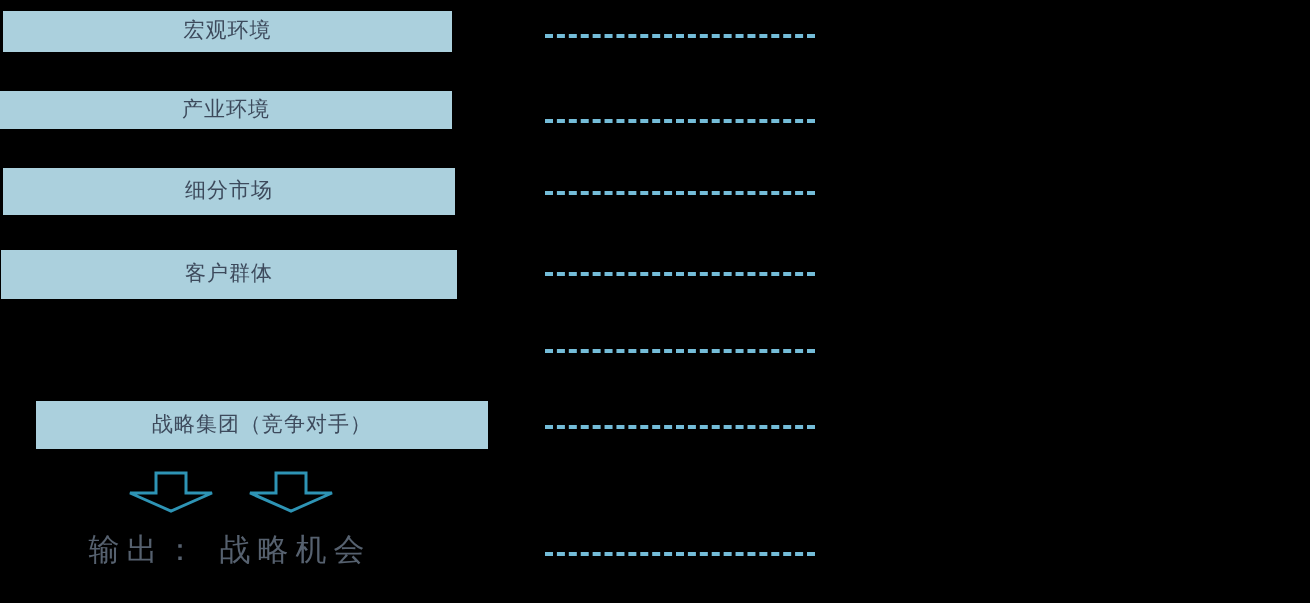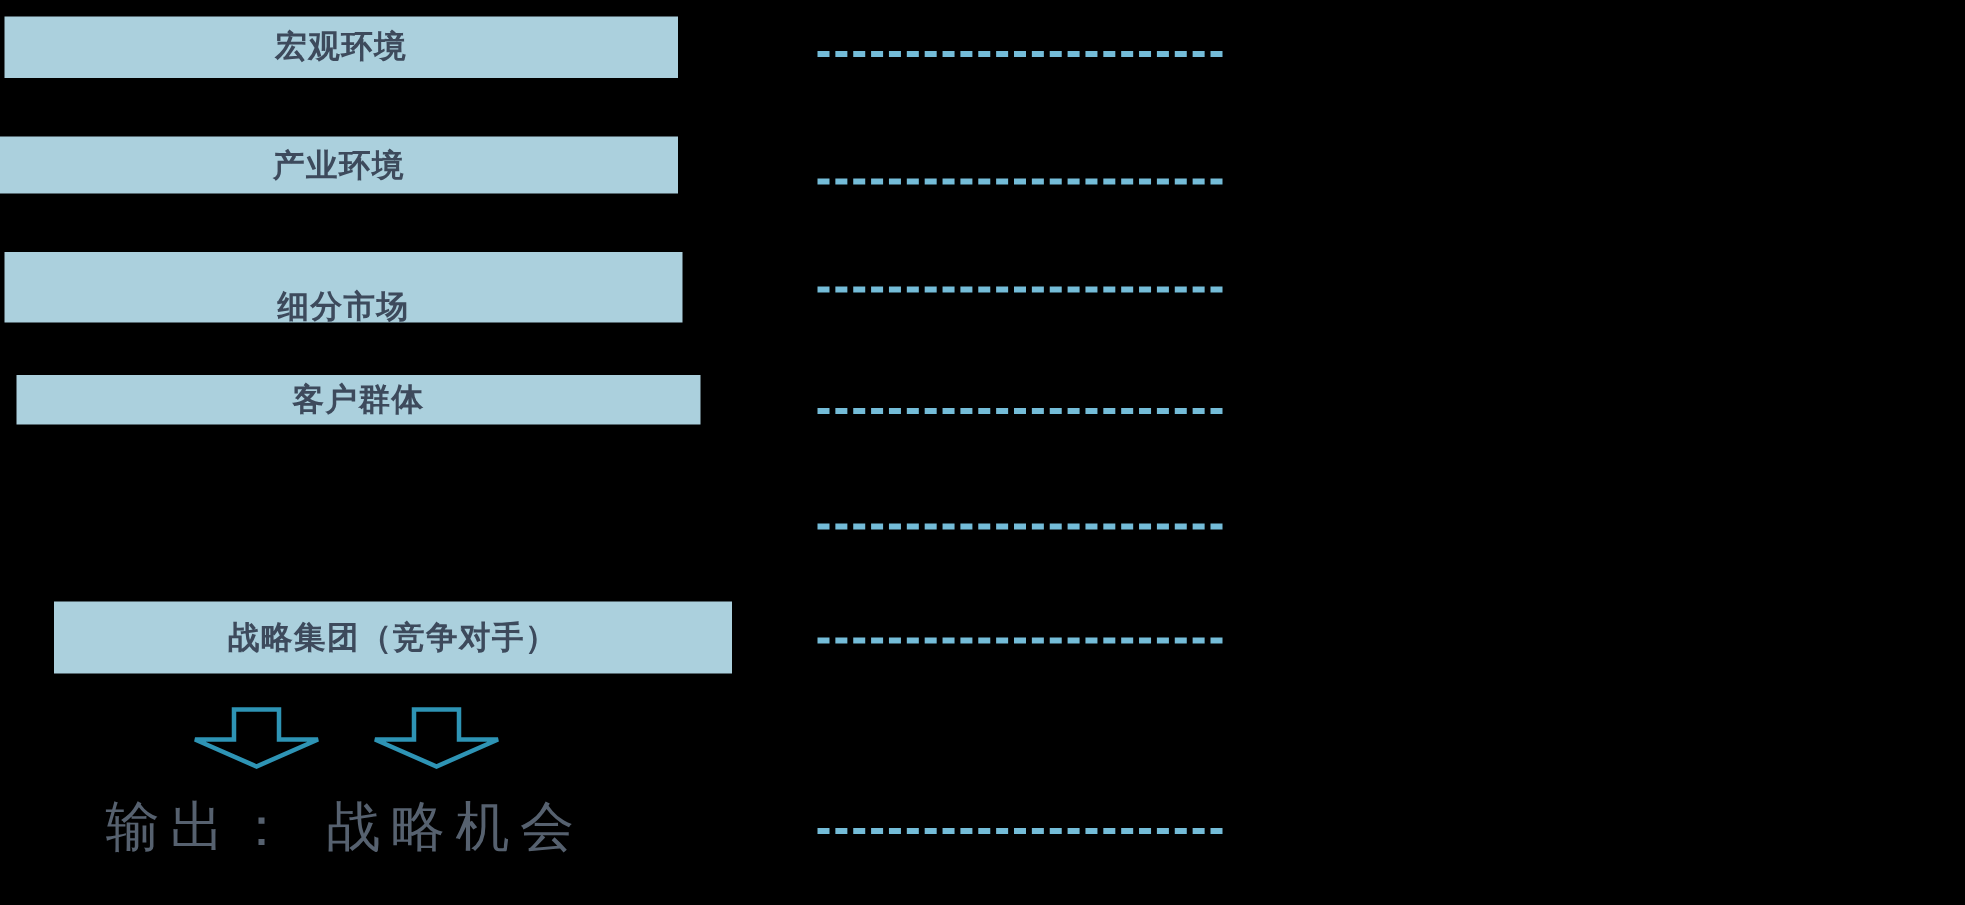--- a/index.html
+++ b/index.html
@@ -27,54 +27,54 @@
     position: absolute;
     display: flex;
     align-items: center;
     justify-content: center;
     background: #abd0dd;
     box-sizing: border-box;
   }
   .box-label {
     color: #3d4a5c;
     font-family: "DejaVu Serif", "Liberation Serif", serif;
-    font-weight: bold;
+    font-weight: normal;
     font-size: 21px;
     line-height: 1;
     letter-spacing: 1px;
     white-space: nowrap;
     text-align: center;
     transform: translateY(-1px);
   }
 
   #box-0 { left: 3px;  top: 11px;  width: 449px; height: 41px; }
   #box-1 { left: 0px;  top: 91px;  width: 452px; height: 38px; }
-  #box-2 { left: 3px;  top: 168px; width: 452px; height: 47px; align-items: flex-end; }
-  #box-3 { left: 11px;  top: 250px; width: 456px; height: 33px; align-items: center; }
+  #box-2 { left: 3px;  top: 168px; width: 452px; height: 47px; }
+  #box-3 { left: 1px;  top: 250px; width: 456px; height: 49px; align-items: center; }
   #box-4 { left: 2px;  top: 326px; width: 454px; height: 49px; }
   #box-5 { left: 0px;  top: 401px; width: 452px; height: 48px; margin-left: 36px; }
 
   
   .arrow {
     position: absolute;
   }
   #arrow-left  { left: 128px; top: 471px; }
   #arrow-right { left: 248px; top: 471px; }
 
   
   #output-caption {
     position: absolute;
     left: 0px;
     top: 534px;
     width: 460px;
     text-align: center;
     color: #56616f;
     font-family: "DejaVu Serif", "Liberation Serif", serif;
     font-weight: normal;
-    font-size: 36px;
+    font-size: 31px;
     line-height: 1;
     letter-spacing: 7px;
     white-space: nowrap;
   }
 
   
   .dashed-line {
     position: absolute;
     left: 545px;
     width: 270px;

